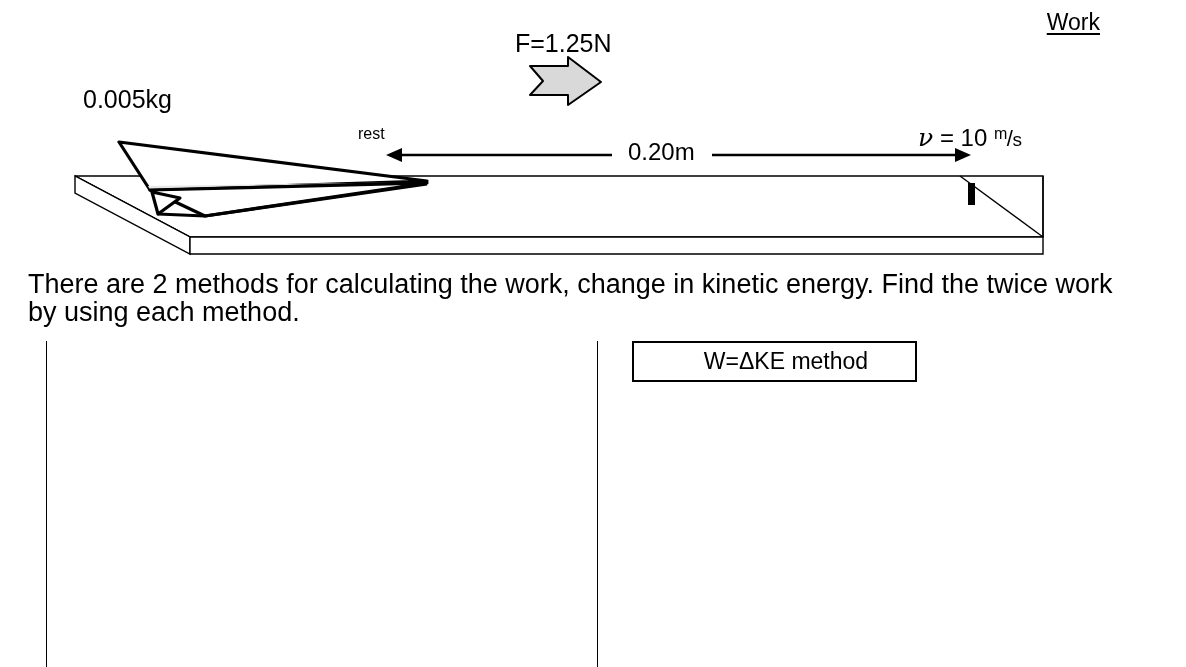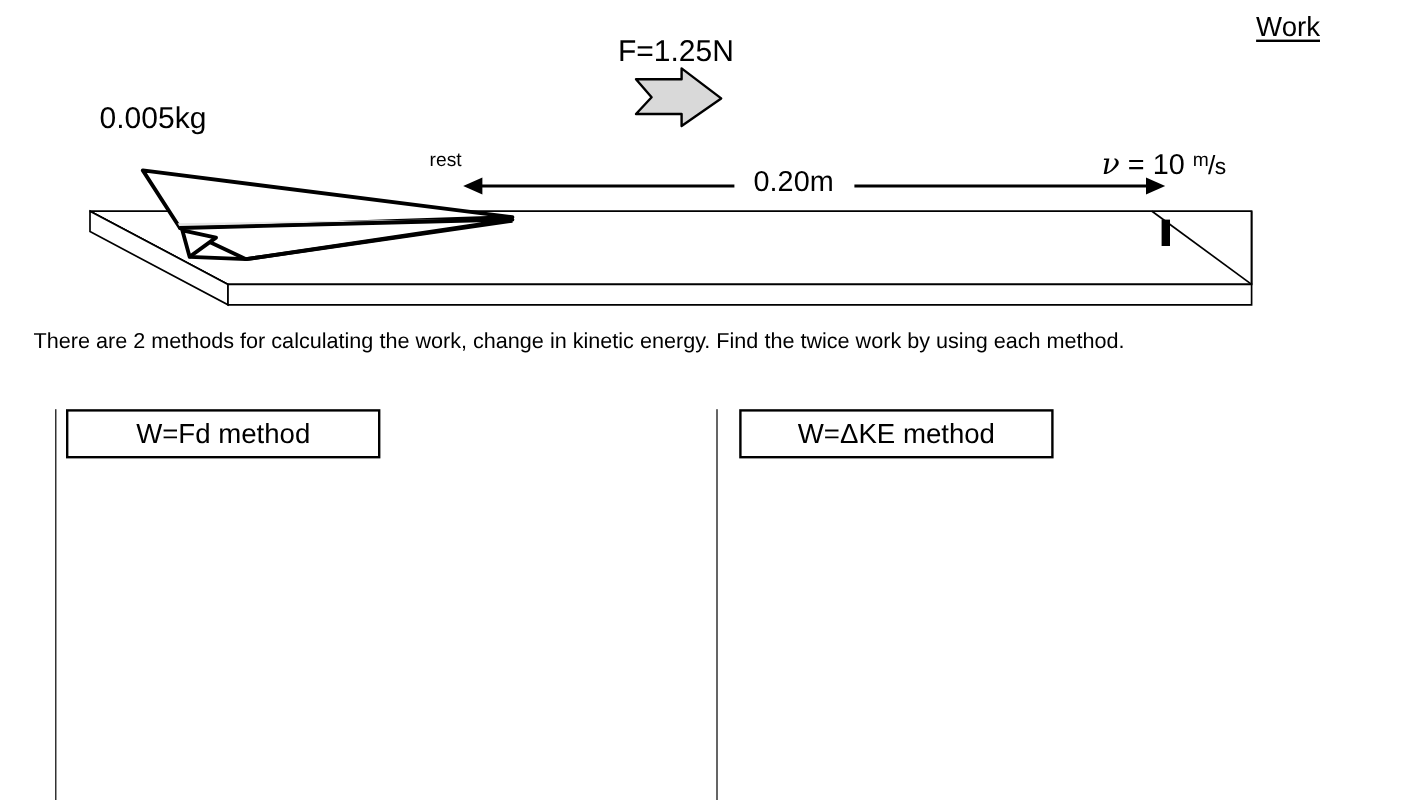--- a/index.html
+++ b/index.html
@@ -80,43 +80,44 @@
   }
   #velocity-label .frac .sl { font-size: 22px; }
   #velocity-label .frac .den { font-size: 19px; }
 
   
   #prompt-text {
     position: absolute;
     left: 28px;
     top: 270px;
     width: 1110px;
-    font-size: 18px;
+    font-size: 27px;
     line-height: 28px;
   }
 
   
   .method-box {
     position: absolute;
     border: 2px solid #000;
     background: #ffffff;
     text-align: center;
     font-size: 23px;
     line-height: 30px;
     padding: 3px 0 4px 0;
   }
   #method-box-fd {
     left: 55px;
     top: 341px;
     width: 258px;
   }
   #method-box-ke {
-    left: 616px;
+    left: 632px;
     top: 341px;
     width: 258px;
+    padding-left: 23px;
   }
 
   .divider {
     position: absolute;
     width: 1px;
     background: #000;
   }
   #divider-left  { left: 46px;  top: 341px; height: 326px; }
   #divider-right { left: 597px; top: 341px; height: 326px; }
 </style>
@@ -191,17 +192,16 @@
     <span class="eqn">10</span>
     <span class="frac"><span class="num">m</span><span class="sl">/</span><span class="den">s</span></span>
   </div>
 
   <div id="prompt-text">There are 2 methods for calculating the work, change in kinetic energy. Find the twice work by using each method.</div>
 
   <div class="divider" id="divider-left"></div>
 
   <div class="divider" id="divider-right"></div>
 
-  <div class="method-box" id="method-box-fd">W=Fd method</div>
 
   <div class="method-box" id="method-box-ke">W=ΔKE method</div>
 
 </div>
 
 </body></html>

